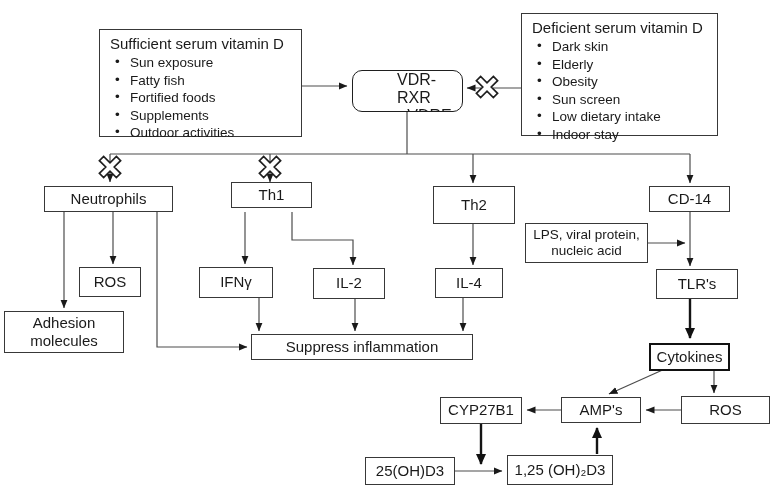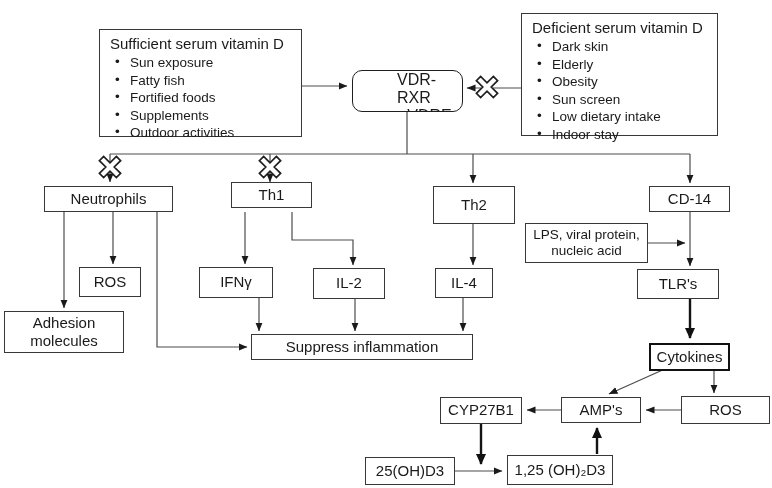--- a/index.html
+++ b/index.html
@@ -140,22 +140,22 @@
 
   <div class="node" style="left:525px;top:223px;width:123px;height:40px;font-size:13.5px;">LPS, viral protein,
 nucleic acid</div>
 
   <div class="node" style="left:79px;top:267px;width:62px;height:30px;">ROS</div>
   <div class="node" style="left:4px;top:311px;width:120px;height:42px;">Adhesion
 molecules</div>
 
   <div class="node" style="left:199px;top:267px;width:74px;height:31px;">IFNγ</div>
   <div class="node" style="left:313px;top:268px;width:72px;height:31px;">IL-2</div>
-  <div class="node" style="left:435px;top:268px;width:58px;height:30px;">IL-4</div>
-  <div class="node" style="left:637px;top:269px;width:82px;height:30px;">TLR's</div>
+  <div class="node" style="left:435px;top:268px;width:68px;height:30px;">IL-4</div>
+  <div class="node" style="left:656px;top:269px;width:82px;height:30px;">TLR's</div>
 
   <div class="node" style="left:251px;top:334px;width:222px;height:26px;">Suppress inflammation</div>
 
   <div class="node bold" style="left:649px;top:343px;width:81px;height:28px;">Cytokines</div>
 
   <div class="node" style="left:440px;top:397px;width:82px;height:27px;">CYP27B1</div>
   <div class="node" style="left:561px;top:397px;width:80px;height:26px;">AMP's</div>
   <div class="node" style="left:681px;top:396px;width:89px;height:28px;">ROS</div>
   <div class="node" style="left:365px;top:457px;width:90px;height:28px;">25(OH)D3</div>
   <div class="node" style="left:507px;top:455px;width:106px;height:30px;">1,25 (OH)₂D3</div>

